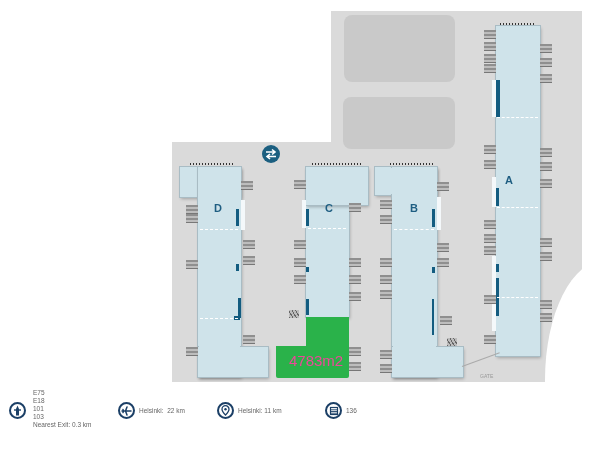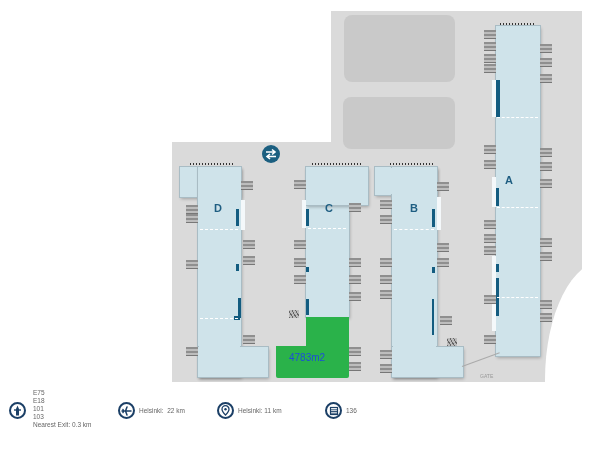--- a/index.html
+++ b/index.html
@@ -8,21 +8,21 @@
   .lot { background:#dadada; }
   .parking { background:#c9c9c9; border-radius:8px; }
   .bldg { background:#cfe3ea; position:absolute; box-shadow:0 0 0 1px #a9bcc4, 1px 2px 3px rgba(0,0,0,0.25); }
   .bldg-label { position:absolute; color:#1f5e82; font-weight:bold; font-size:11px; }
   .office { position:absolute; background:#135c80; }
   .white-strip { position:absolute; background:#f4f8fa; }
   .dockbox { position:absolute; width:12px; height:9px; background:linear-gradient(#8f8f8f 0 2px,#bdbdbd 2px 4px,#8f8f8f 4px 6px,#bdbdbd 6px 8px,#777 8px); }
   .dash { position:absolute; border-top:1px dashed #ffffff; height:0; }
   .roofmark { position:absolute; height:2px; background:repeating-linear-gradient(90deg,#333 0 1px,transparent 1px 3px); }
   .avail { position:absolute; background:#2ab24a; }
-  .avail-label { position:absolute; color:#1d4ed8; font-size:10px; }
+  .avail-label { position:absolute; color:#ec4899; font-size:15px; }
   .info-icon { position:absolute; width:17px; height:17px; border:2px solid #1b3f66; border-radius:50%; box-sizing:border-box; display:flex; align-items:center; justify-content:center; }
   .info-text { position:absolute; font-size:6.5px; color:#666; line-height:8px; }
   .gate { position:absolute; font-size:5px; color:#999; }
 </style>
 </head>
 <body>
 
 <div>
 
   <div class="abs lot" style="left:172px;top:142px;width:410px;height:240px;"></div>

